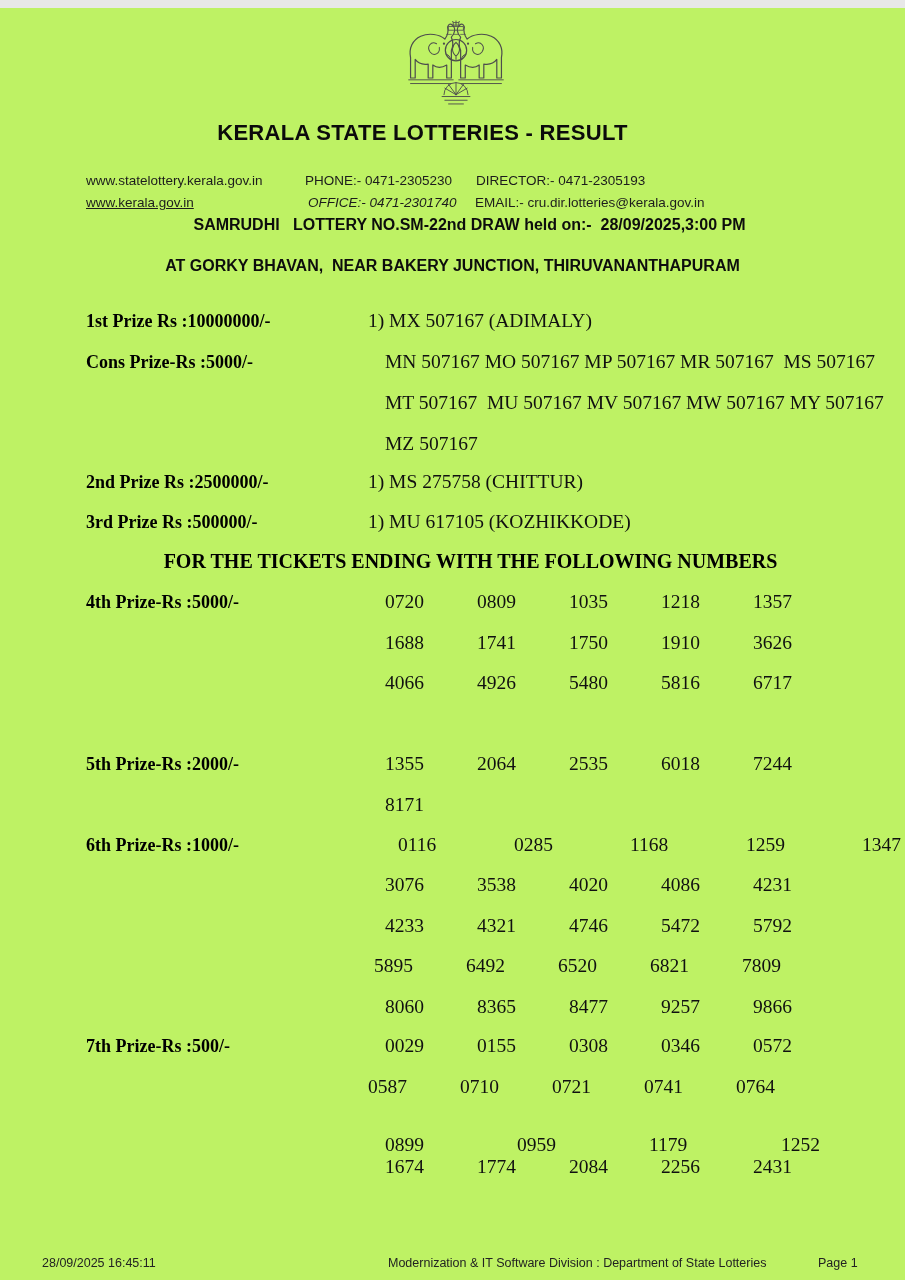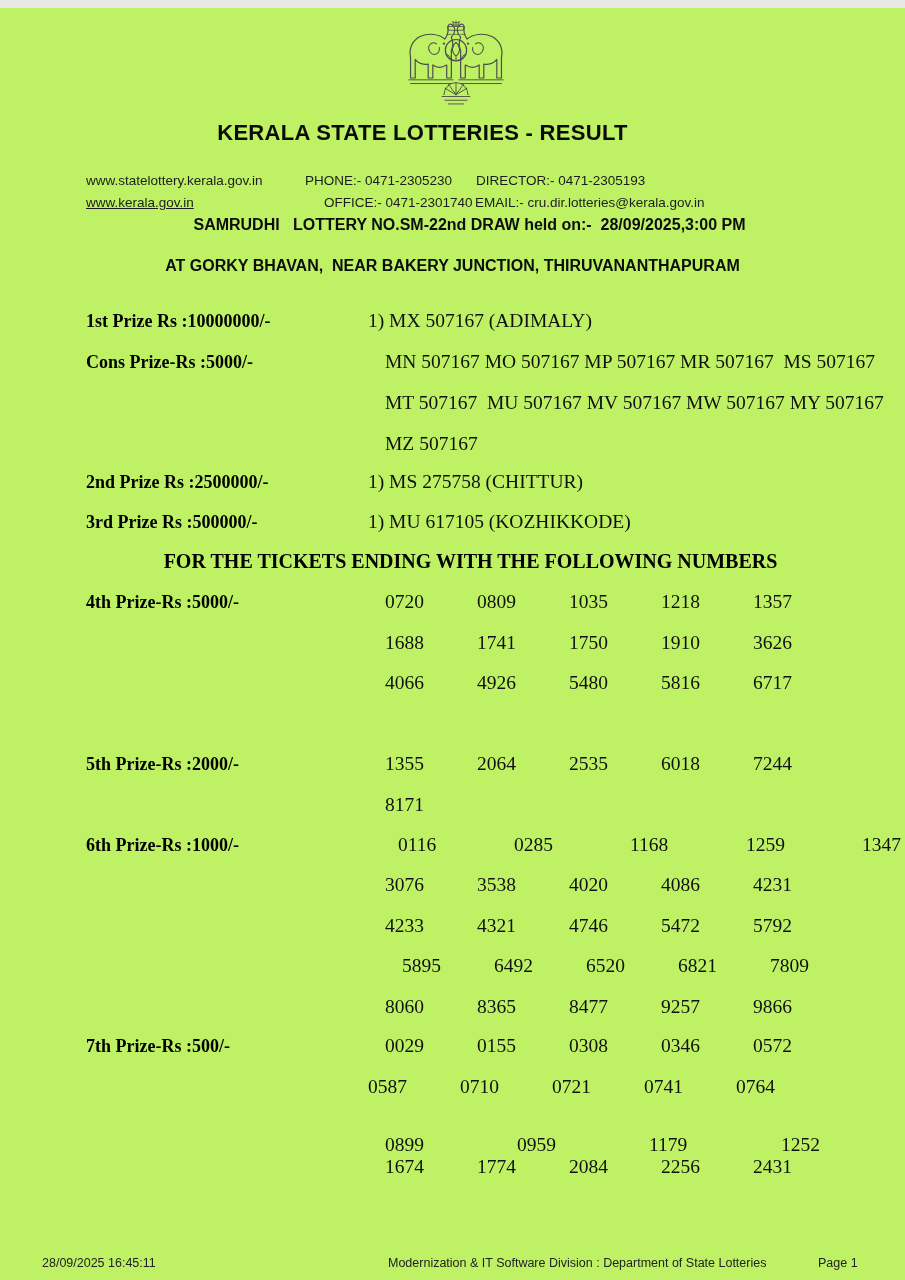--- a/index.html
+++ b/index.html
@@ -94,21 +94,21 @@
       </g>
     </g>
   </svg>
 
   <div class="abs title">KERALA STATE LOTTERIES - RESULT</div>
 
   <div class="abs contact" style="left:86px; top:165px;">www.statelottery.kerala.gov.in</div>
   <div class="abs contact" style="left:305px; top:165px;">PHONE:- 0471-2305230</div>
   <div class="abs contact" style="left:476px; top:165px;">DIRECTOR:- 0471-2305193</div>
   <div class="abs contact" style="left:86px; top:187px;text-decoration:underline;">www.kerala.gov.in</div>
-  <div class="abs contact" style="left:324px; top:187px;">OFFICE:- 0471-2301740</div>
+  <div class="abs contact" style="left:308px; top:187px;font-style:italic;">OFFICE:- 0471-2301740</div>
   <div class="abs contact" style="left:475px; top:187px;">EMAIL:- cru.dir.lotteries@kerala.gov.in</div>
 
   <div class="abs boldline" style="top:208px; left:17px;">SAMRUDHI   LOTTERY NO.SM-22nd DRAW held on:-  28/09/2025,3:00 PM</div>
   <div class="abs boldline" style="top:249px; left:0;">AT GORKY BHAVAN,  NEAR BAKERY JUNCTION, THIRUVANANTHAPURAM</div>
 
   <div class="abs plabel" style="left:86px; top:303px;">1st Prize Rs :10000000/-</div>
   <div class="abs sval" style="left:368px; top:302px;">1) MX 507167 (ADIMALY)</div>
 
   <div class="abs plabel" style="left:86px; top:344px;">Cons Prize-Rs :5000/-</div>
   <div class="abs sval" style="left:385px; top:343px;">MN 507167 MO 507167 MP 507167 MR 507167  MS 507167</div>
@@ -173,21 +173,21 @@
     <span>4086</span>
     <span>4231</span>
   </div>
   <div class="abs grid" style="left:385px; top:907px;">
     <span>4233</span>
     <span>4321</span>
     <span>4746</span>
     <span>5472</span>
     <span>5792</span>
   </div>
-  <div class="abs grid" style="left:402px; top:947px;">
+  <div class="abs grid" style="left:374px; top:947px;">
     <span>5895</span>
     <span>6492</span>
     <span>6520</span>
     <span>6821</span>
     <span>7809</span>
   </div>
   <div class="abs grid" style="left:385px; top:988px;">
     <span>8060</span>
     <span>8365</span>
     <span>8477</span>

